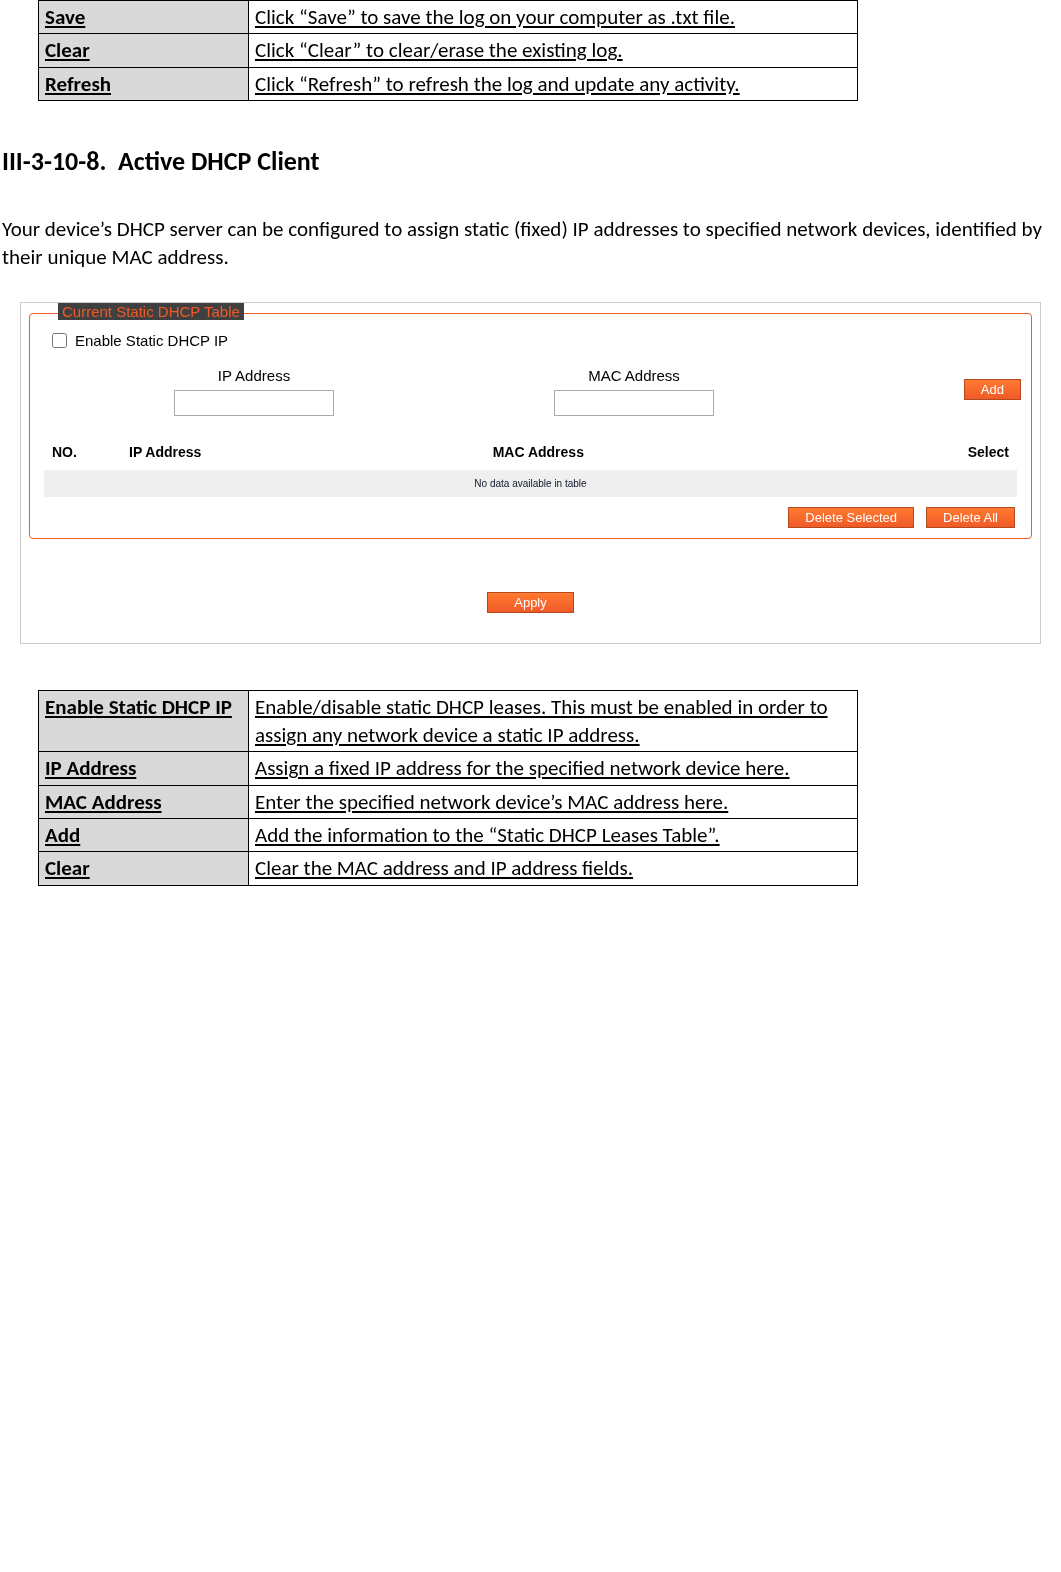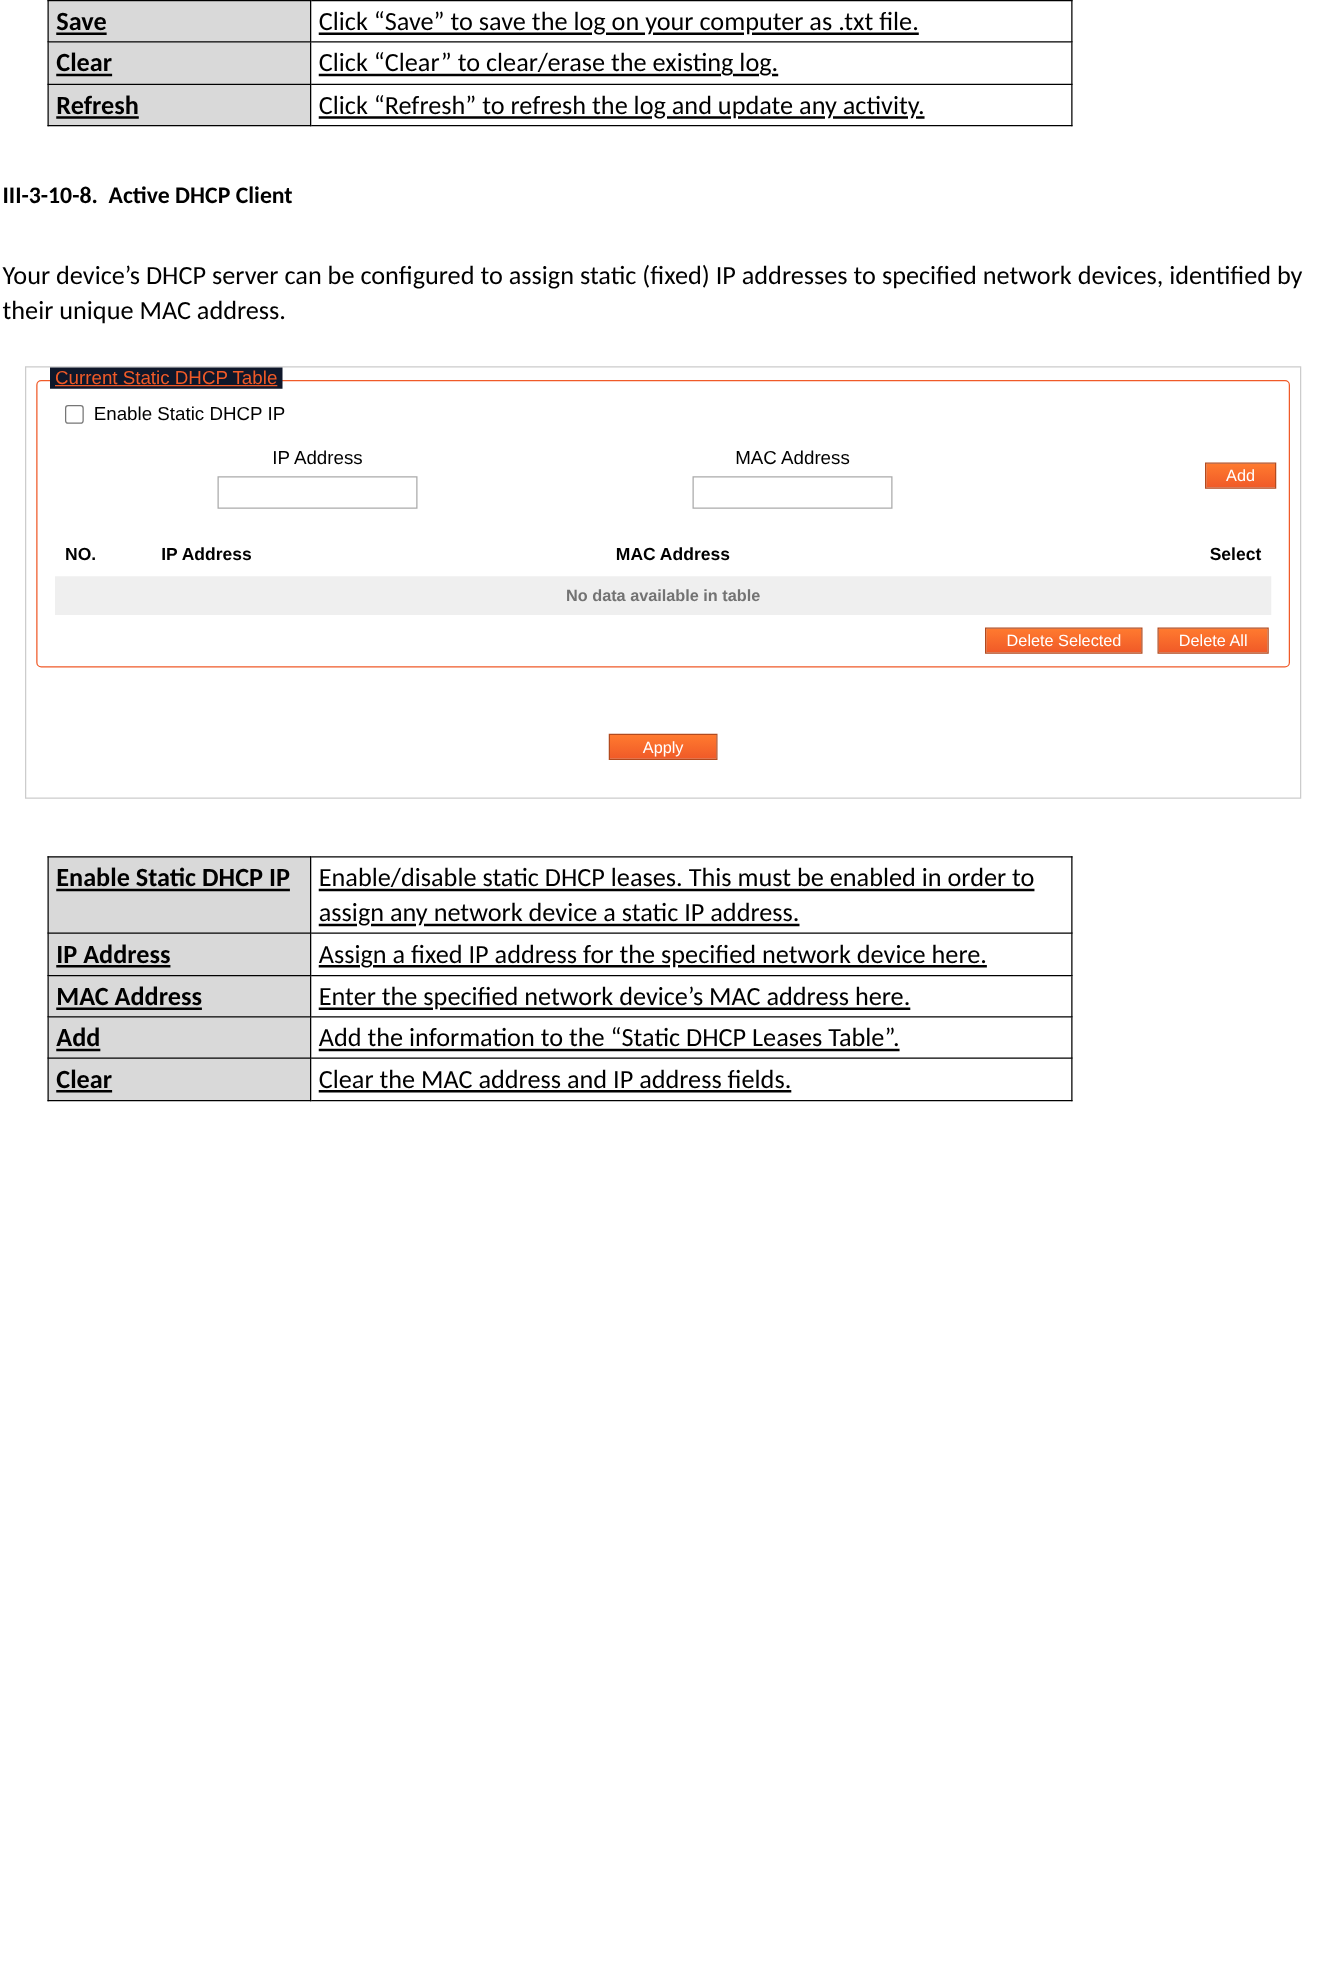--- a/index.html
+++ b/index.html
@@ -28,21 +28,21 @@
       line-height: 1.35;
     }
     .desc-table td.term {
       font-weight: bold;
       background: #d9d9d9;
       width: 210px;
     }
 
     .section-heading {
       font-weight: bold;
-      font-size: 19px;
+      font-size: 26px;
       margin: 44px 0 0 0;
       padding-left: 2px;
     }
     .para {
       font-size: 21px;
       line-height: 1.35;
       margin-top: 38px;
       padding: 0 4px 0 2px;
     }
 
@@ -55,27 +55,26 @@
     }
     .fieldset {
       margin: 10px 8px 0 8px;
       position: relative;
       border: 1px solid #f05a28;
       border-radius: 4px;
       padding: 18px 14px 10px 14px;
     }
     .legend {
       position: absolute;
-      top: -11px; left: 10px;
-      background: #0f172a;
+      top: -11px; left: 28px;
+      background: #404040;
       padding: 0 4px;
       color: #f05a28;
       font-size: 15px;
       font-family: Arial, sans-serif;
-      text-decoration: underline;
     }
     .chk-row { display: flex; align-items: center; gap: 8px; font-size: 15px; margin-left: 8px; margin-bottom: 18px; font-family: Arial, sans-serif; }
     .chk-row input[type="checkbox"]{ width: 15px; height: 15px; }
 
     .form-row { display: flex; align-items: flex-end; gap: 20px; padding: 0 0 16px 130px; }
     .fld { display: flex; flex-direction: column; align-items: center; gap: 6px; }
     .fld-label { font-size: 15px; font-family: Arial, sans-serif; }
     .fld input[type="text"]{
       width: 160px; height: 26px; border: 1px solid #aaa; background: #fff;
     }
@@ -93,25 +92,24 @@
 
     .inner-table { width: 100%; margin-top: 6px; font-family: Arial, sans-serif; }
     .headers { display: flex; font-size: 14px; font-weight: 600; padding: 6px 8px; }
     .col-no { width: 77px; }
     .col-ip { flex: 1; }
     .col-mac { flex: 1.2; }
     .col-sel { width: 80px; text-align: right; }
     .empty-row {
       background: #efefef;
       text-align: center;
-      font-size: 13px;
-      color: #737373;
+      font-size: 10px;
+      color: #0f172a;
       padding: 8px 0;
       margin: 4px 0 10px 0;
-      font-weight: bold;
     }
     .btn-row-right { display: flex; justify-content: flex-end; gap: 12px; padding-right: 2px; }
     .apply-row { text-align: center; margin-top: 48px; }
     .apply-btn { padding: 2px 26px; text-align: center; }
 
     .page-number {
       text-align: right;
       font-size: 21px;
       margin-top: 8px;
       padding-right: 6px;

